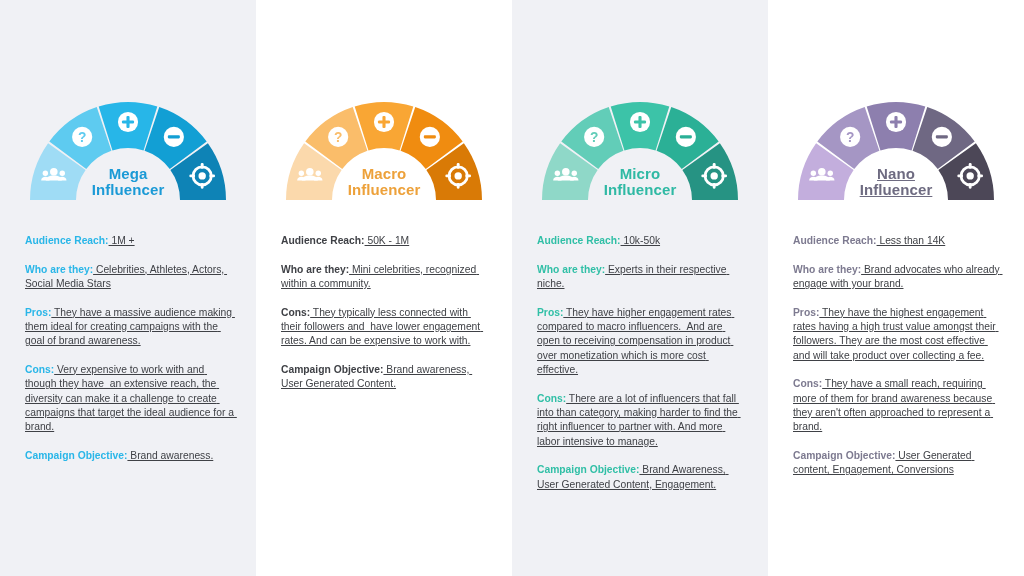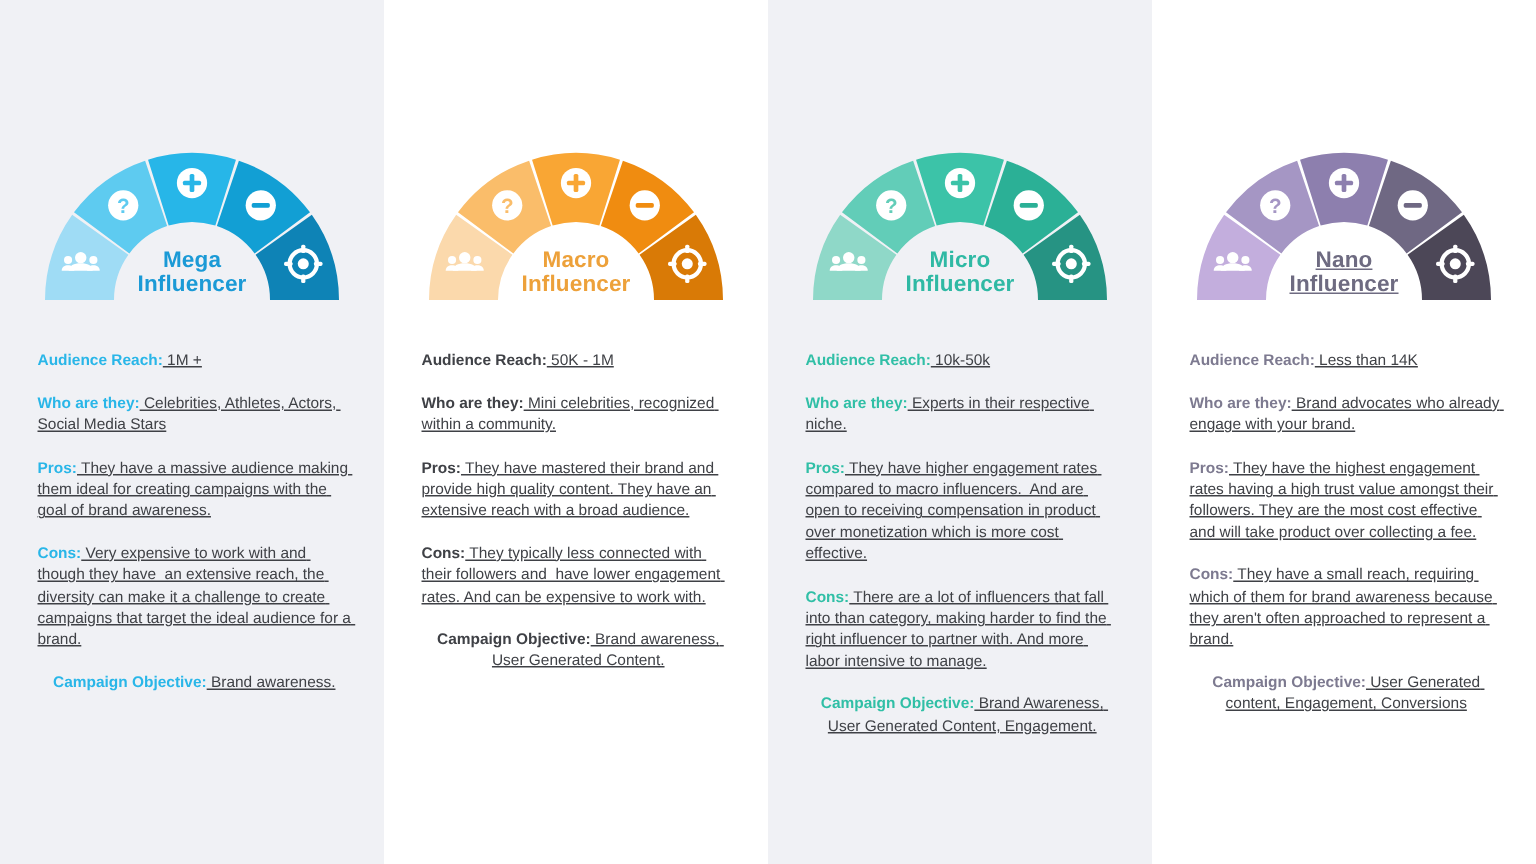--- a/index.html
+++ b/index.html
@@ -61,21 +61,21 @@
   .body {
     padding: 24px 22px 0 25px;
     box-sizing: border-box;
   }
   .entry {
     margin-bottom: 14px;
     font-size: 10.3px;
     line-height: 14.4px;
     color: #3f4146;
   }
-  .entry:last-child { margin-bottom: 0; text-align: center; }
+  .entry:last-child { margin-bottom: 0; }
   .lbl {
     font-weight: bold;
     white-space: pre;
   }
   .val { white-space: pre-wrap; text-decoration: underline; }
 </style>
 </head>
 <body>
 
 <div class="board">
@@ -173,21 +173,20 @@
           </svg>
           <div class="gauge-title" style="color: rgb(237, 161, 58);">
             <span>Macro</span>
             <span>Influencer</span>
           </div>
         </div>
       </div>
       <div class="body">
         <p class="entry"><span class="lbl">Audience Reach:</span><span class="val"> 50K - 1M</span></p>
         <p class="entry"><span class="lbl">Who are they:</span><span class="val"> Mini celebrities, recognized within a community.</span></p>
-        <p class="entry"><span class="lbl">Pros:</span><span class="val"> They have mastered their brand and provide high quality content. They have an extensive reach with a broad audience.</span></p>
         <p class="entry"><span class="lbl">Cons:</span><span class="val"> They typically less connected with their followers and  have lower engagement rates. And can be expensive to work with.</span></p>
         <p class="entry"><span class="lbl">Campaign Objective:</span><span class="val"> Brand awareness, User Generated Content.</span></p>
       </div>
     </div>
     <div class="col tinted">
       <div class="gauge-wrap">
         <div class="gauge">
           <svg width="200" height="100" viewBox="0 0 200 100">
             <path d="M 2 99.99999999999999 A 98 98 0 0 1 20.117476018601693 43.23044511041745 L 57.61335462211519 69.87737903818069 A 52 52 0 0 0 48 100 Z" fill="#8fd8c8"></path>
             <path d="M 21.323887431270776 41.56996225336966 A 98 98 0 0 1 68.74198768878917 7.118695819060591 L 83.41411591650038 50.71604267950154 A 52 52 0 0 0 58.253491290062044 68.99630650178798 Z" fill="#62cdb8"></path>
@@ -280,17 +279,17 @@
           <div class="gauge-title" style="color: rgb(110, 107, 129); text-decoration: underline;">
             <span>Nano</span>
             <span>Influencer</span>
           </div>
         </div>
       </div>
       <div class="body">
         <p class="entry"><span class="lbl" style="color: rgb(125, 122, 144);">Audience Reach:</span><span class="val"> Less than 14K</span></p>
         <p class="entry"><span class="lbl" style="color: rgb(125, 122, 144);">Who are they:</span><span class="val"> Brand advocates who already engage with your brand.</span></p>
         <p class="entry"><span class="lbl" style="color: rgb(125, 122, 144);">Pros:</span><span class="val"> They have the highest engagement rates having a high trust value amongst their followers. They are the most cost effective and will take product over collecting a fee.</span></p>
-        <p class="entry"><span class="lbl" style="color: rgb(125, 122, 144);">Cons:</span><span class="val"> They have a small reach, requiring which of them for brand awareness because they aren't often approached to represent a brand.</span></p>
+        <p class="entry"><span class="lbl" style="color: rgb(125, 122, 144);">Cons:</span><span class="val"> They have a small reach, requiring more of them for brand awareness because they aren't often approached to represent a brand.</span></p>
         <p class="entry"><span class="lbl" style="color: rgb(125, 122, 144);">Campaign Objective:</span><span class="val"> User Generated content, Engagement, Conversions</span></p>
       </div>
     </div>
   </div>
 
 </body></html>

